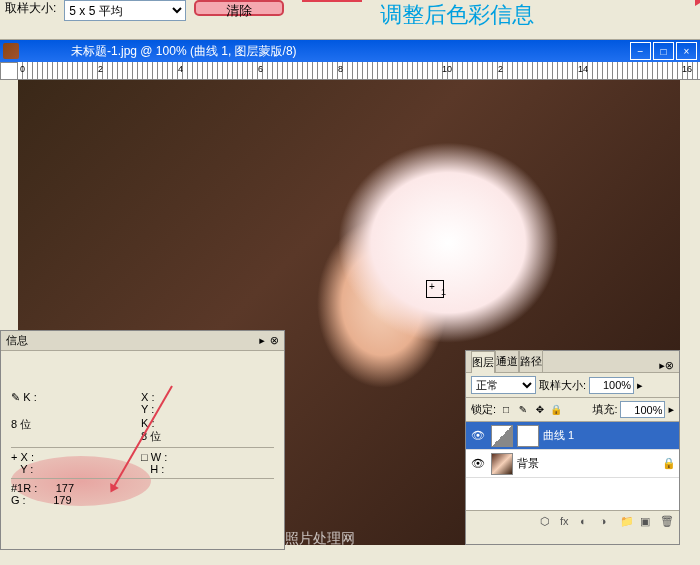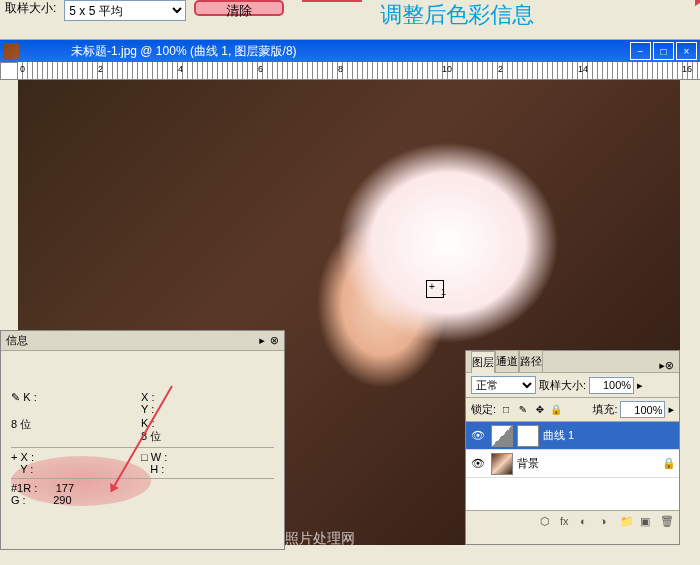--- a/index.html
+++ b/index.html
@@ -132,21 +132,21 @@
       <div class="info-col"><span>K :</span><br><span>8 位</span></div>
     </div>
     <div class="info-divider"></div>
     <div class="info-row">
       <div class="info-col">+ <span>X :</span><br>&nbsp;&nbsp;&nbsp;<span>Y :</span></div>
       <div class="info-col">□ <span>W :</span><br>&nbsp;&nbsp;&nbsp;<span>H :</span></div>
     </div>
     <div class="info-divider"></div>
     <div class="info-row" style="position:relative">
       <div class="rgb-highlight"></div>
-      <div class="info-col"><span>#1R :</span>&nbsp;&nbsp;&nbsp;&nbsp;&nbsp;&nbsp;<span>177</span><br><span>G :</span>&nbsp;&nbsp;&nbsp;&nbsp;&nbsp;&nbsp;&nbsp;&nbsp;&nbsp;<span>290</span></div>
+      <div class="info-col"><span>#1R :</span>&nbsp;&nbsp;&nbsp;&nbsp;&nbsp;&nbsp;<span>177</span><br><span>G :</span>&nbsp;&nbsp;&nbsp;&nbsp;&nbsp;&nbsp;&nbsp;&nbsp;&nbsp;<span>179</span></div>
     </div>
   </div>
   <div class="arrow-diag" style="left:170px;top:55px;height:120px;transform:rotate(30deg)"></div>
 </div>
 
 <div class="logo-stamp">
   <span>脚本之家</span><br>
   <span style="font-size:10px;color:#888">www.jb51.net</span>
 </div>
 

